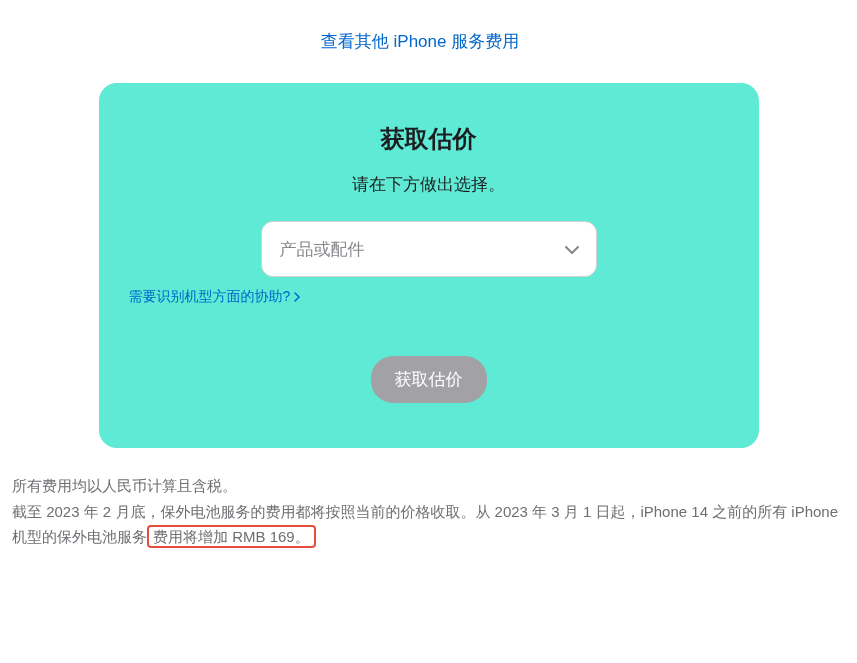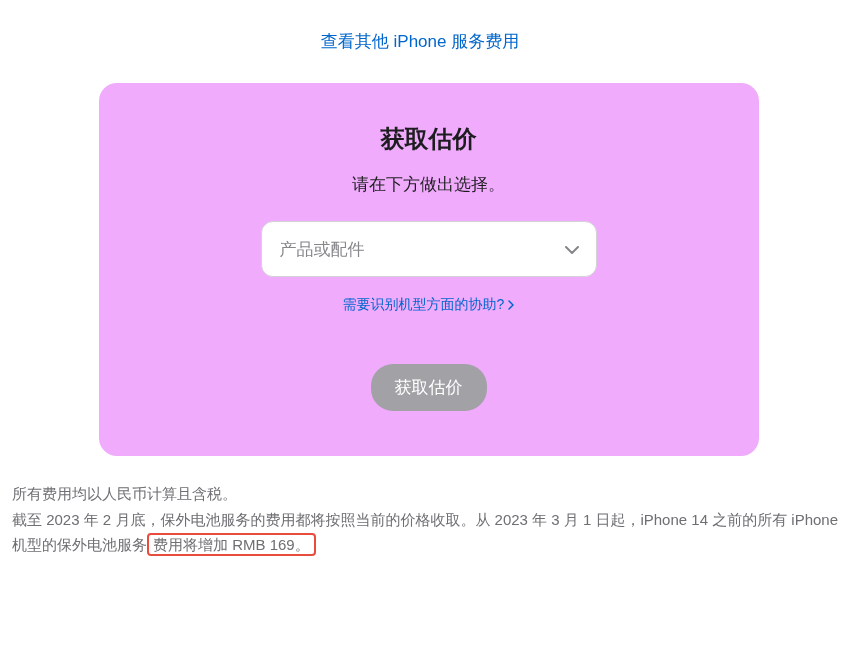--- a/index.html
+++ b/index.html
@@ -17,21 +17,21 @@
     .top-link {
       text-align: center;
       padding: 30px 17px 30px 0;
     }
     .top-link a {
       color: #0066cc;
       text-decoration: none;
       font-size: 17px;
     }
     .card {
-      background: #f0abfc;
+      background: #5eead4;
       border-radius: 18px;
       width: 660px;
       margin: 0 auto;
       padding: 40px 30px 45px 30px;
     }
     .card-title {
       text-align: center;
       font-size: 24px;
       font-weight: 600;
       color: #1d1d1f;
@@ -63,22 +63,21 @@
       cursor: pointer;
     }
     .chevron {
       position: absolute;
       right: 18px;
       top: 50%;
       transform: translateY(-50%);
       pointer-events: none;
     }
     .help-link {
-      text-align: center;
-      margin-top: 18px;
+      margin-top: 10px;
       margin-bottom: 50px;
     }
     .help-link a {
       color: #0066cc;
       text-decoration: none;
       font-size: 14px;
       display: inline-flex;
       align-items: center;
       gap: 4px;
     }

